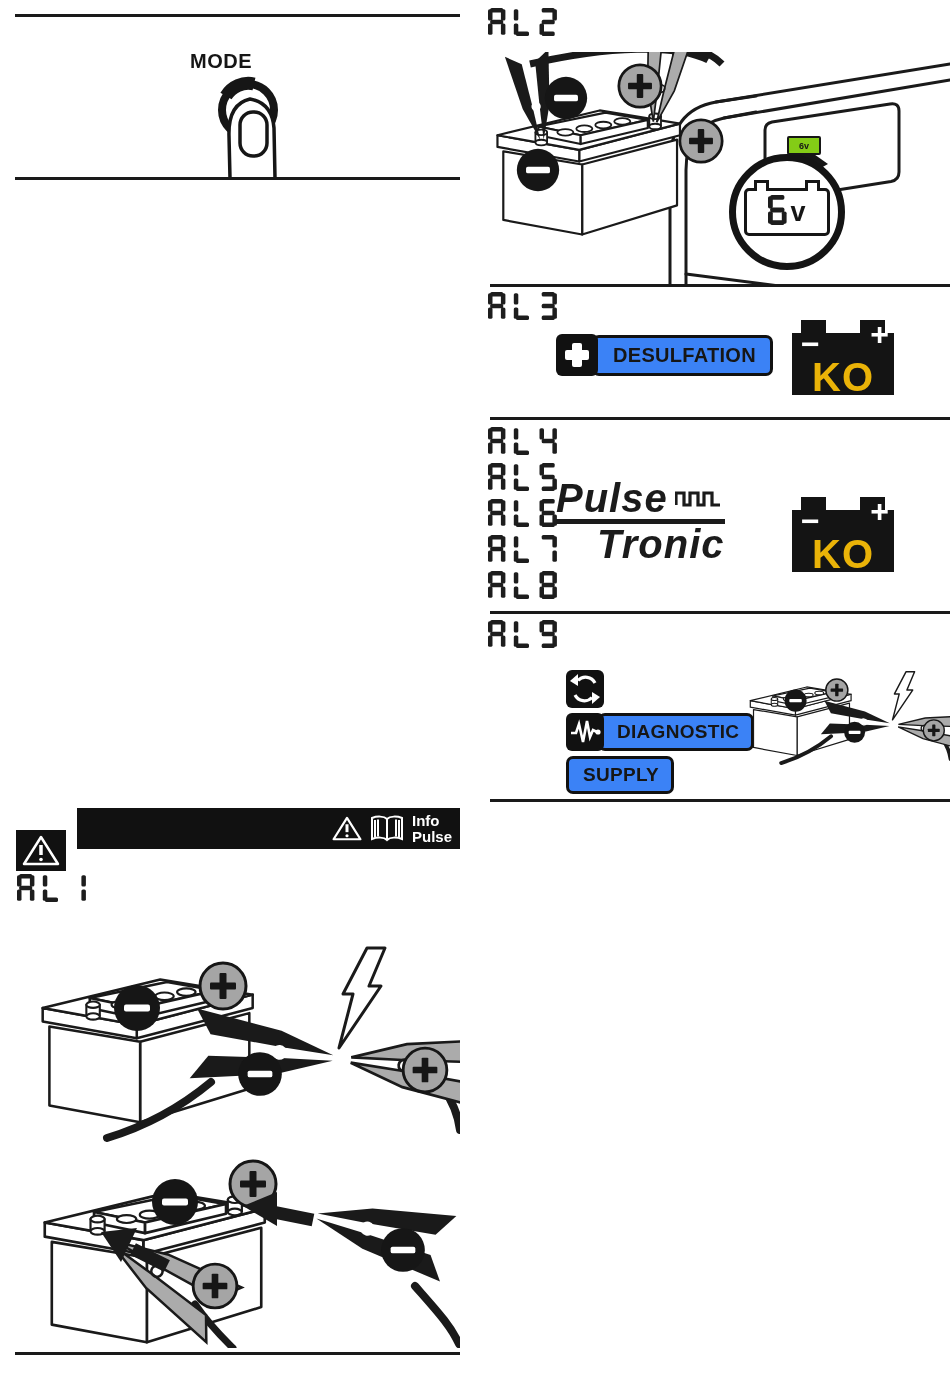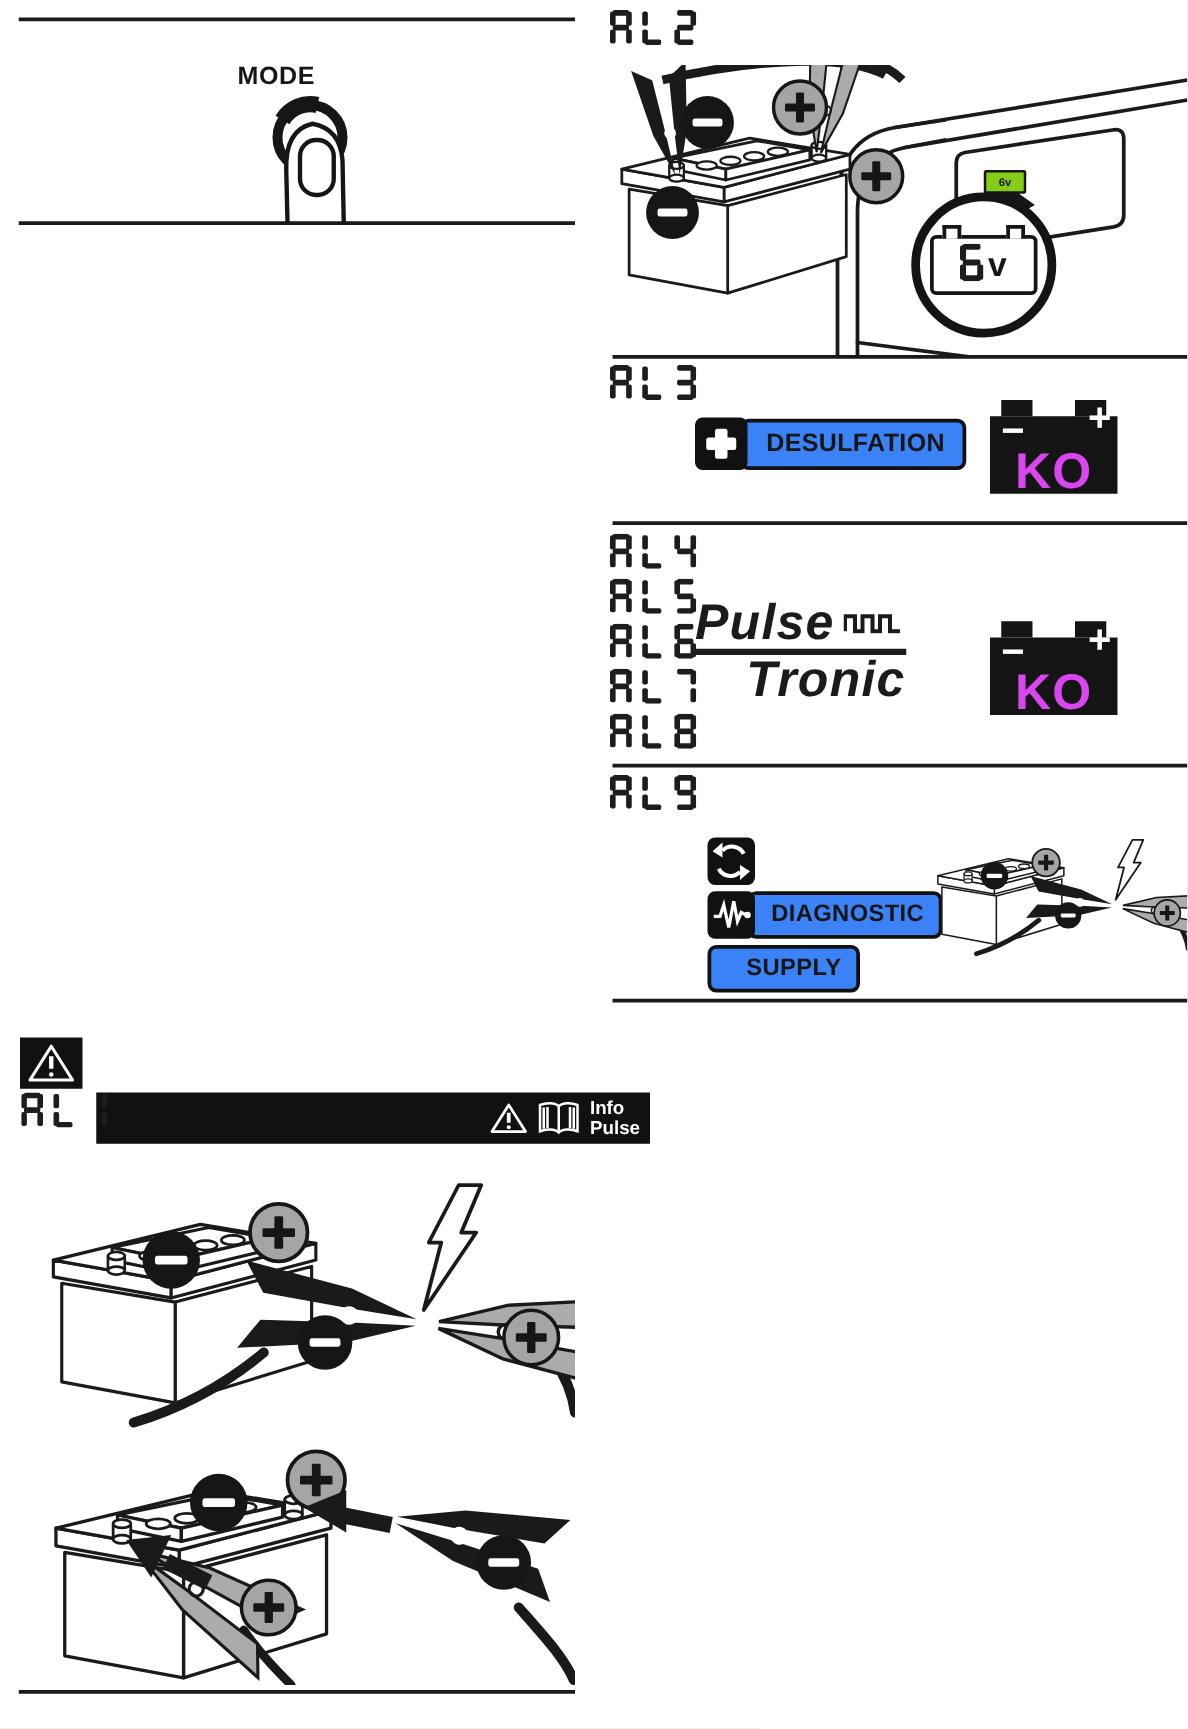--- a/index.html
+++ b/index.html
@@ -7,29 +7,29 @@
   .abs{position:absolute}
   .rule{position:absolute;height:3px;background:#1a1a1a}
   .mode-label{font-weight:bold;font-size:20px;letter-spacing:.5px;}
   .warn-square{background:#111;display:flex;align-items:center;justify-content:center}
   .warn-bar{background:#111;display:flex;align-items:center;justify-content:flex-end;gap:7px;padding-right:8px;box-sizing:border-box}
   .ia{color:#fff;font-weight:bold;font-size:15px;line-height:1.02;text-align:left}
   .seg-line{position:absolute}
   .badge-row{display:flex;align-items:center;margin-bottom:5px}
   .badge-ico{width:38px;height:38px;background:#111;border-radius:6px;display:flex;align-items:center;justify-content:center;z-index:2;flex:none;position:relative}
   .badge-box{border:3px solid #111;border-radius:7px;background:#3b82f6;font-weight:bold;font-size:19px;padding:5px 12px 5px 16px;margin-left:-6px;white-space:nowrap;letter-spacing:.3px}
-  .badge-box.noicon{margin-left:0;padding-left:28px}
+  .badge-box.noicon{margin-left:0;padding-left:14px}
   .desulf .badge-ico{width:42px;height:42px}
   .desulf .badge-box{font-size:20px;padding:6px 14px 6px 18px}
   .ko{position:absolute;width:102px;height:62px;background:#141414}
   .ko .tab{position:absolute;top:-13px;width:25px;height:13px;background:#141414}
   .ko .t1{left:9px}.ko .t2{right:9px}
   .ko .minus{position:absolute;top:-5px;left:9px;color:#fff;font-size:32px;font-weight:bold;line-height:1}
   .ko .plus{position:absolute;top:-15px;right:5px;color:#fff;font-size:32px;font-weight:bold;line-height:1}
-  .ko .status{position:absolute;left:0;right:0;bottom:-2px;text-align:center;color:#d946ef;font-weight:bold;font-size:40px;letter-spacing:1px;line-height:1}
+  .ko .status{position:absolute;left:0;right:0;bottom:-2px;text-align:center;color:#eab308;font-weight:bold;font-size:40px;letter-spacing:1px;line-height:1}
   .pt{font-style:italic;font-weight:bold;color:#1b1b1b;position:absolute}
   .pt-top{display:flex;align-items:center;border-bottom:5px solid #1b1b1b;padding-bottom:3px}
   .pt-pulse{font-size:40px;line-height:.9;letter-spacing:1px}
   .pt-wave{margin-left:7px;margin-bottom:1px}
   .pt-bottom{font-size:40px;line-height:.95;margin-left:41px;letter-spacing:1px;margin-top:1px}
   .mag{position:absolute;border:7px solid #141414;border-radius:50%;background:#fff;display:flex;align-items:center;justify-content:center}
   .mag-batt{position:relative;border:3.5px solid #161616;border-radius:5px;width:80px;height:42px;display:flex;align-items:center;justify-content:center;gap:3px;background:#fff}
   .mag-batt::before,.mag-batt::after{content:"";position:absolute;top:-11px;width:15px;height:11px;background:#fff;border:3.5px solid #161616;border-bottom:none;box-sizing:border-box}
   .mag-batt::before{left:7px}.mag-batt::after{right:7px}
   .mag-v{font-weight:bold;font-size:27px;line-height:1}
@@ -132,21 +132,21 @@
 
   <div class="rule" style="left:15px;top:177px;width:445px"></div>
 
   <div class="abs warn-square" style="left:16px;top:830px;width:50px;height:41px">
     <svg width="38" height="32" viewBox="0 0 38 32">
       <path d="M19,2 L36,29 H2 Z" fill="none" stroke="#fff" stroke-width="2.5" stroke-linejoin="round"></path>
       <line x1="19" y1="10" x2="19" y2="20" stroke="#fff" stroke-width="3.5"></line>
       <circle cx="19" cy="24.5" r="1.8" fill="#fff"></circle>
     </svg>
   </div>
-  <div class="abs warn-bar" style="left:77px;top:874px;width:443px;height:41px">
+  <div class="abs warn-bar" style="left:77px;top:808px;width:383px;height:41px">
     <svg width="30" height="26" viewBox="0 0 38 32">
       <path d="M19,2 L36,29 H2 Z" fill="none" stroke="#fff" stroke-width="2.8" stroke-linejoin="round"></path>
       <line x1="19" y1="10" x2="19" y2="20" stroke="#fff" stroke-width="3.8"></line>
       <circle cx="19" cy="24.5" r="2" fill="#fff"></circle>
     </svg>
     <svg width="36" height="28" viewBox="0 0 36 28">
       <g fill="none" stroke="#fff" stroke-width="2">
         <path d="M18,4 C15,1 8,1 3,3 L3,24 C8,22 15,22 18,25 C21,22 28,22 33,24 L33,3 C28,1 21,1 18,4 Z"></path>
         <path d="M18,4 L18,25"></path>
         <path d="M6,5 L6,22 M9,4.5 L9,21.5"></path>

